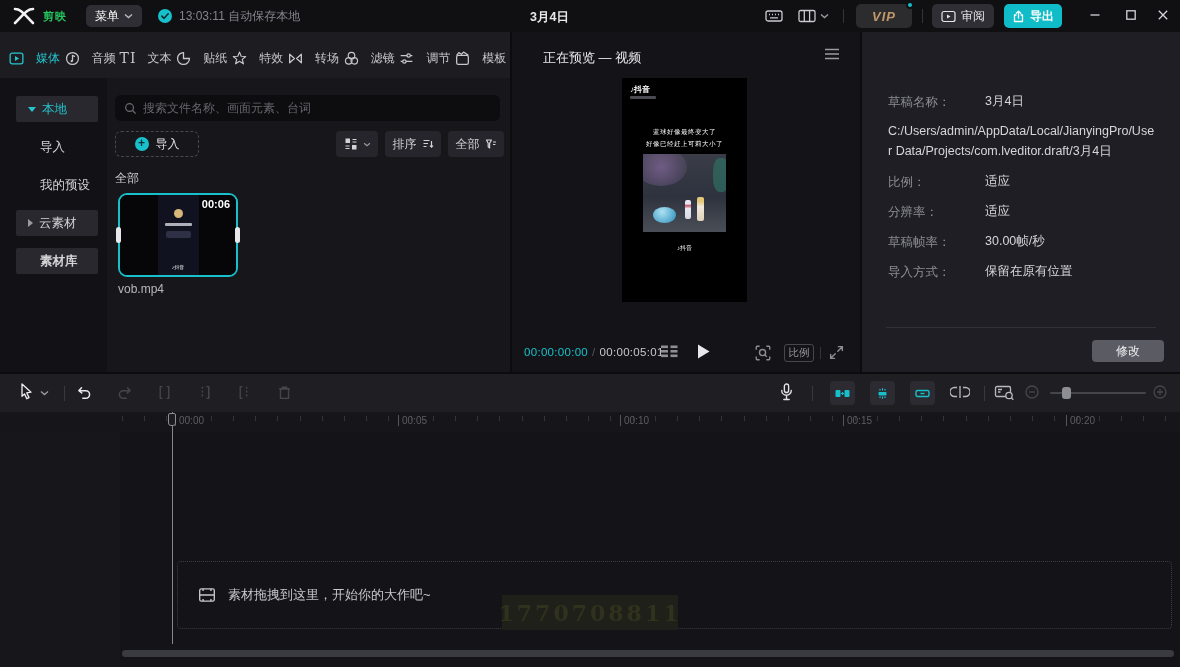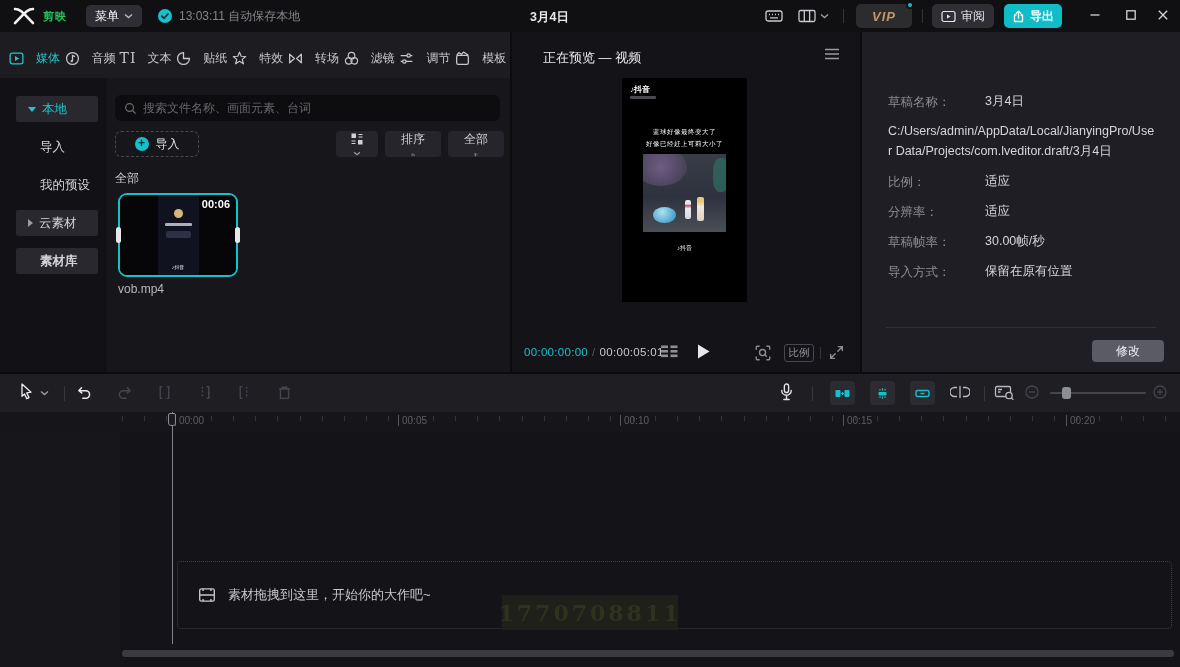--- a/index.html
+++ b/index.html
@@ -57,21 +57,21 @@
 
   
   .media-content { position:absolute; left:107px; top:0; width:403px; height:294px; padding:17px 10px 0 8px; }
   .searchbar { width:385px; height:26px; background:#0d0d10; border-radius:6px; display:flex; align-items:center; padding:0 9px; gap:6px; }
   .searchbar input { flex:1; background:transparent; border:none; outline:none; color:#c9c9ce; font-size:12px; font-family:inherit; }
   .searchbar input::placeholder { color:#64646b; }
   .ctrl-row { position:relative; margin-top:10px; height:26px; }
   .import-btn { position:absolute; left:0; top:0; width:84px; height:26px; border:1px dashed #47474e; border-radius:6px;
                 display:flex; align-items:center; justify-content:center; gap:7px; font-size:12px; color:#e5e5e8; cursor:pointer; }
   .plus-circle { width:14px; height:14px; border-radius:50%; background:#17c0cb; color:#08323a; font-size:12px; line-height:13px; text-align:center; font-weight:bold; }
-  .small-btn { position:absolute; top:0; height:26px; background:#25252b; border-radius:4px; display:flex; align-items:center; justify-content:center; gap:5px; font-size:12px; color:#d2d2d7; cursor:pointer;flex-direction:column; }
+  .small-btn { position:absolute; top:0; height:26px; background:#25252b; border-radius:4px; display:flex; align-items:center; justify-content:center; gap:5px; font-size:12px; color:#d2d2d7; cursor:pointer; }
   .section-label { margin-top:13px; font-size:12px; color:#cfcfd4; }
   .clip-card { position:relative; margin-top:6px; margin-left:3px; width:120px; height:84px; border:2px solid #17c0cb; border-radius:9px; background:#050507; }
   .clip-inner { position:absolute; inset:0; border-radius:7px; overflow:hidden; background:#060608; }
   .mini-col { position:absolute; left:38px; top:0; width:41px; height:100%; background:#10131f; }
   .mini-avatar { position:absolute; left:54px; top:14px; width:9px; height:9px; border-radius:50%; background:#d8b87a; }
   .mini-line { position:absolute; left:45px; top:28px; width:27px; height:3px; background:#c9ccd6; opacity:.85; border-radius:1px; }
   .mini-btnbar { position:absolute; left:46px; top:36px; width:25px; height:7px; background:#2e3146; border-radius:2px; }
   .mini-mark { position:absolute; left:0; right:0; bottom:5px; text-align:center; font-size:5px; color:#fff; }
   .clip-duration { position:absolute; right:6px; top:3px; font-size:11px; font-weight:bold; color:#fff; }
   .clip-handle { position:absolute; top:50%; margin-top:-8px; width:5px; height:16px; background:#e8e8ea; border-radius:3px; }

